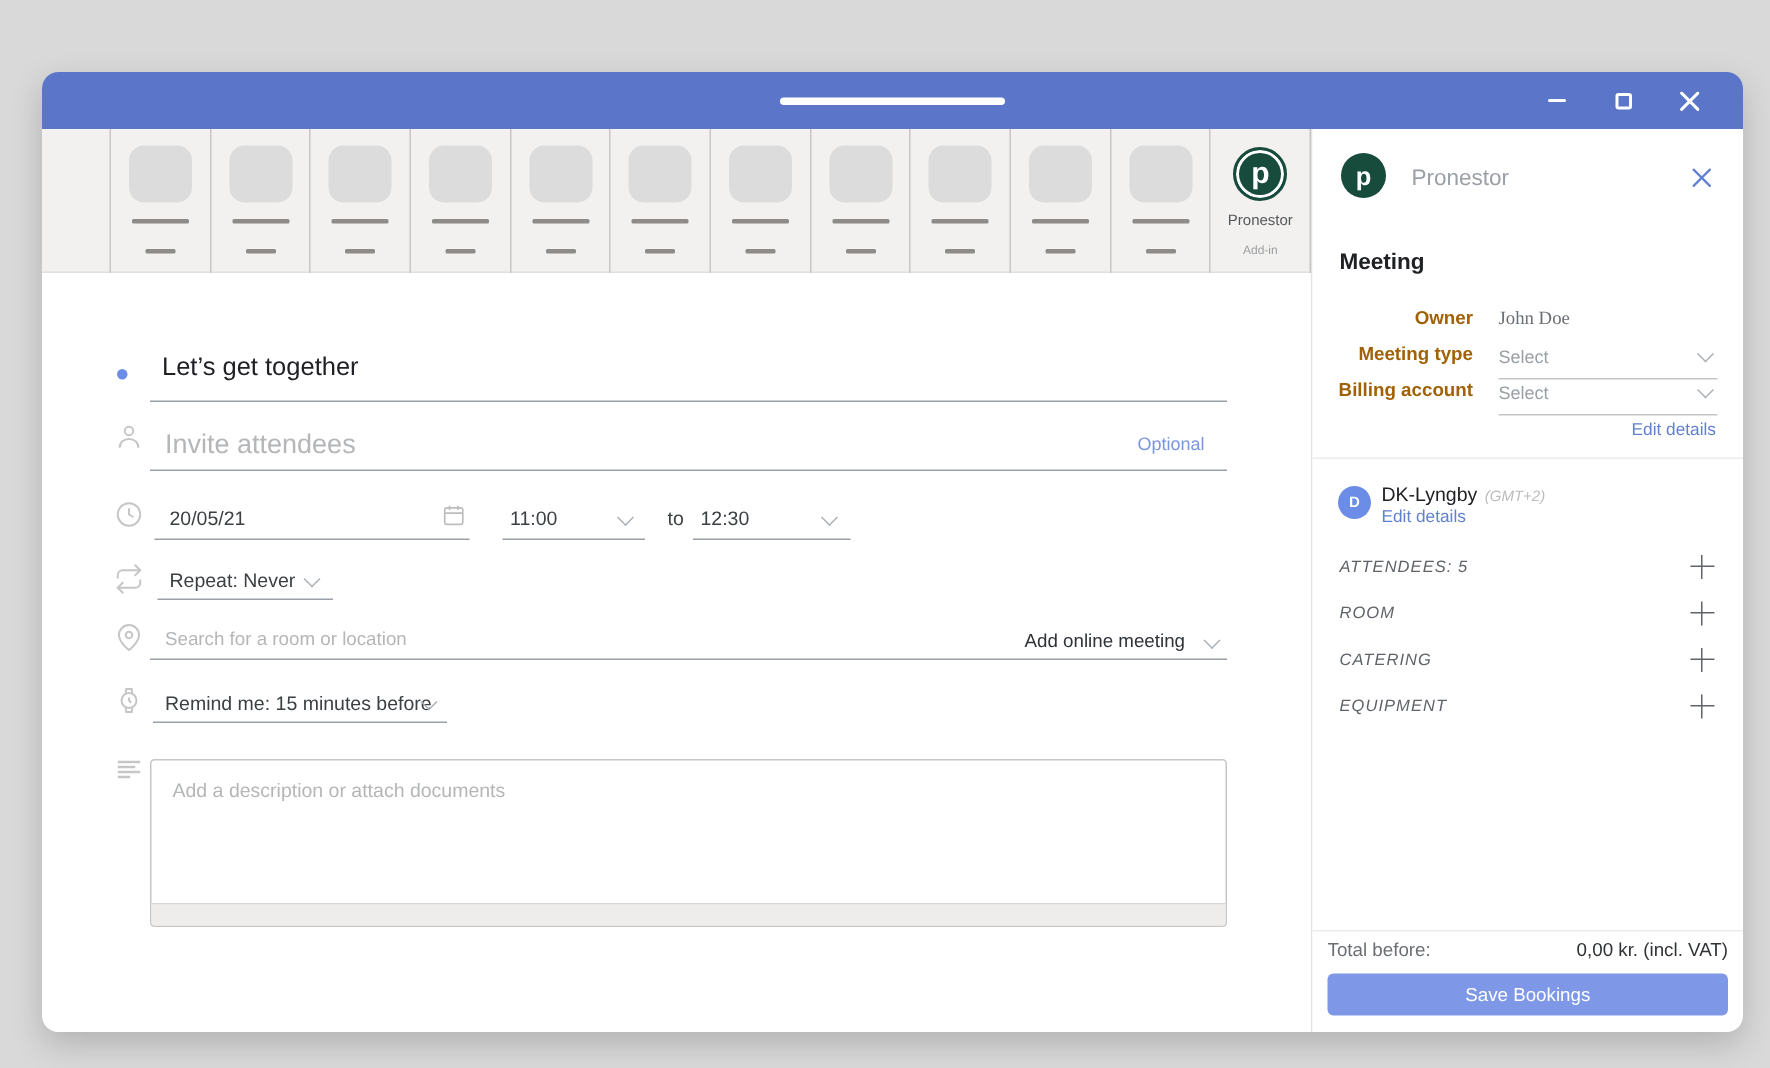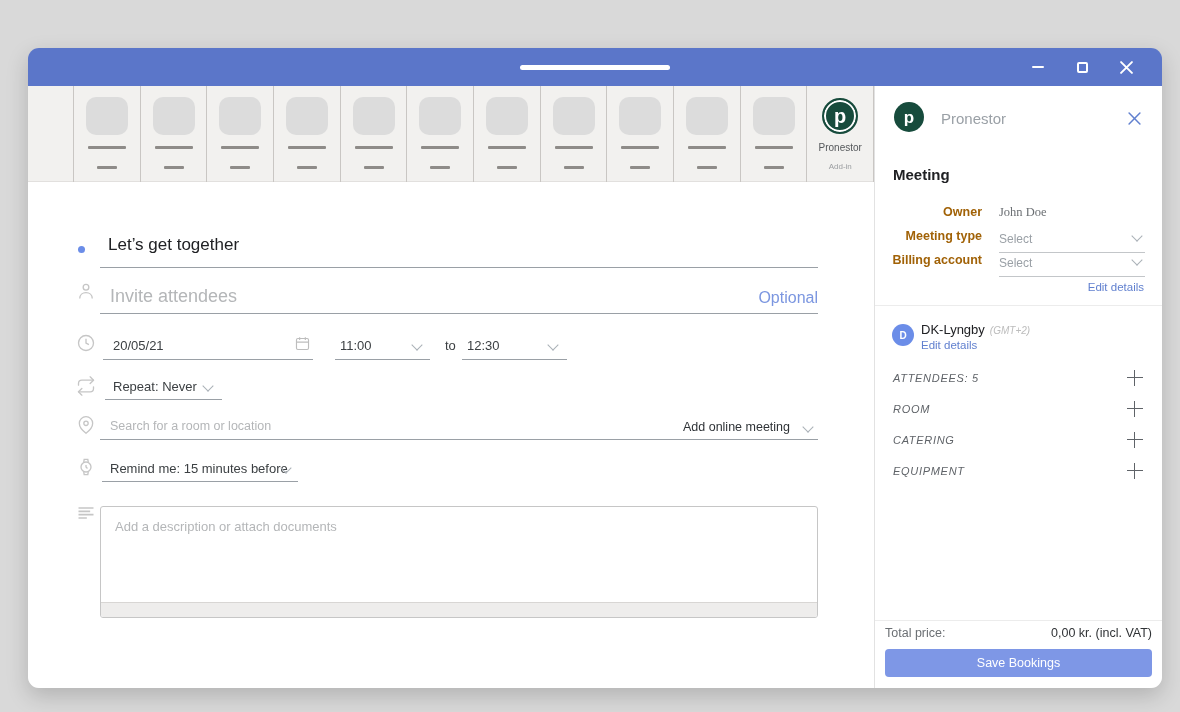--- a/index.html
+++ b/index.html
@@ -51,21 +51,21 @@
   .abs { position:absolute; }
   .uline { position:absolute; height:1px; background:#9aa0a6; }
   .ftext { font-size:13px; color:#3c4043; }
   input.bare { border:none; outline:none; background:transparent; font-family:"Liberation Sans",sans-serif; }
   input.bare::placeholder { color:#b4b6b8; }
   .chev { width:8px; height:8px; border-right:1.5px solid #aab1b7; border-bottom:1.5px solid #aab1b7;
           transform:rotate(45deg); display:inline-block; }
   .row-icon { position:absolute; left:48px; width:20px; height:20px; color:#c6c6c6; }
   .title-dot { position:absolute; left:50px; top:63px; width:7px; height:7px; border-radius:50%; background:#6b8de8; }
   .title-input { position:absolute; left:80px; top:52px; width:420px; font-size:17px; color:#202124; }
-  .optional { position:absolute; right:56px; top:106px; font-size:16px; color:#7b96e0; }
+  .optional { position:absolute; right:71px; top:106px; font-size:12px; color:#7b96e0; }
   .online-group { position:absolute; right:62px; top:237px; display:flex; align-items:center; gap:14px; cursor:pointer; }
   .online-label { font-size:12.5px; color:#2f3337; }
   .desc-box { position:absolute; left:72px; top:323px; width:718px; height:112px;
               border:1px solid #c6c6c6; border-radius:3px; }
   .desc-box textarea { width:100%; height:100%; border:none; outline:none; resize:none;
                        padding:12px 14px; font-size:13px; font-family:"Liberation Sans",sans-serif;
                        color:#3c4043; background:transparent; }
   .desc-box textarea::placeholder { color:#b4b6b8; }
   .desc-strip { position:absolute; left:0; right:0; bottom:0; height:15px; background:#eeedec;
                 border-top:1px solid #d8d6d4; border-radius:0 0 2px 2px; }
@@ -326,19 +326,19 @@
       <span class="cat-label">CATERING</span>
       <button class="plus-btn"></button>
     </div>
     <div class="cat-row" style="top:374px;">
       <span class="cat-label">EQUIPMENT</span>
       <button class="plus-btn"></button>
     </div>
 
     <div class="pdivider" style="top:534px;"></div>
     <div class="total-row">
-      <span class="total-label">Total price:</span>
+      <span class="total-label">Total before:</span>
       <span class="total-value">0,00 kr. (incl. VAT)</span>
     </div>
     <button class="save-btn">Save Bookings</button>
 
   </div>
 </div>
 
 </body></html>

